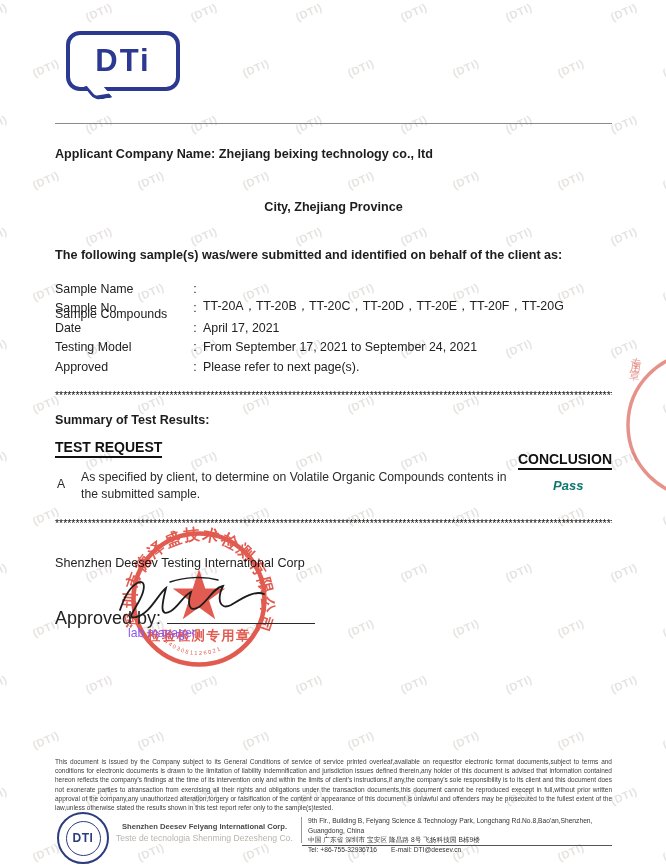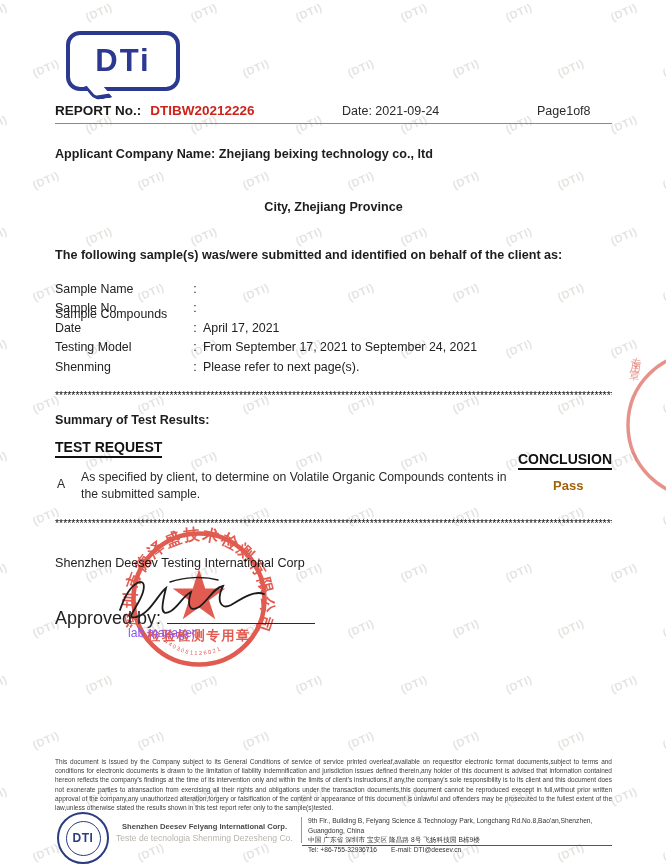--- a/index.html
+++ b/index.html
@@ -56,21 +56,21 @@
   .divider2{top:517px;}
 
   .summary-heading{left:55px;top:413px;}
   .col-headers{left:55px;top:438px;width:557px;height:20px;}
   .th{font-size:14px;font-weight:bold;color:#111;border-bottom:2px solid #111;padding-bottom:1px;display:inline-block;}
   .th-right{position:absolute;right:0;top:13px;}
 
   .item-row{left:55px;top:469px;width:557px;font-size:12.2px;color:#2a2a2a;}
   .item-id{position:absolute;left:2px;top:8px;}
   .item-desc{position:absolute;left:26px;top:0;width:428px;line-height:17px;}
-  .item-pass{position:absolute;left:498px;top:9px;font-size:13px;font-weight:bold;color:#a16207;}
+  .item-pass{position:absolute;left:498px;top:9px;font-size:13px;font-weight:bold;color:#0f766e;font-style:italic;}
 
   .approval-company{left:55px;top:556px;font-size:12.6px;color:#222;}
   .approved-row{left:55px;top:608px;font-size:18px;color:#222;}
   .sign-line{display:inline-block;width:148px;border-bottom:1.4px solid #2a2a2a;height:14px;margin-left:6px;}
   .approver-title{left:128px;top:626px;font-size:12.2px;color:#8b5cf6;}
 
   .stamp-svg{left:113px;top:513px;mix-blend-mode:multiply;opacity:.88;}
   .sig-svg{left:112px;top:566px;z-index:3;}
 
   .side-stamp{left:610px;top:330px;mix-blend-mode:multiply;opacity:.8;}
@@ -212,53 +212,49 @@
       <span class="wm" style="left: 662px; top: 846px;">(DTI)</span>
     </div>
 
   <div class="content">
 
     <div class="abs logo-bubble">
       <span>DTi</span>
     </div>
     <div class="abs logo-tail"></div>
 
-    <div class="abs report-row">
-      <span class="report-no-label">REPORT No.:</span><span class="report-no">DTIBW20212226</span>
-      <span class="report-date">Date: 2021-09-24</span>
-      <span class="report-page">Page1of8</span>
-    </div>
     <div class="abs header-rule"></div>
 
     <div class="abs b12 applicant-name">Applicant Company Name: Zhejiang beixing technology co., ltd</div>
     <div class="abs b12 applicant-addr2">City, Zhejiang Province</div>
 
     <div class="abs b12 intro">The following sample(s) was/were submitted and identified on behalf of the client as:</div>
 
     <div class="abs sample-table">
       <div class="sample-row">
         <span class="sample-label">Sample Name</span>
         <span class="sample-colon">:</span>
       </div>
       <div class="sample-row">
         <span class="sample-label">Sample No</span>
         <span class="sample-colon">:</span>
+        <span class="sample-value">TT-20A，TT-20B，TT-20C，TT-20D，TT-20E，TT-20F，TT-20G</span>
       </div>
       <div class="sample-row">
         <span class="sample-label">Sample Compounds Date</span>
         <span class="sample-colon">:</span>
         <span class="sample-value">April 17, 2021</span>
       </div>
       <div class="sample-row">
         <span class="sample-label">Testing Model</span>
         <span class="sample-colon">:</span>
         <span class="sample-value">From September 17, 2021 to September 24, 2021</span>
       </div>
       <div class="sample-row">
-        <span class="sample-label">Shenming</span>
+        <span class="sample-label">Approved</span>
         <span class="sample-colon">:</span>
         <span class="sample-value">Please refer to next page(s).</span>
       </div>
     </div>
 
     <div class="abs divider divider1">********************************************************************************************************************************************************************************************************</div>
     <div class="abs b12 summary-heading">Summary of Test Results:</div>
 
     <div class="abs col-headers">
       <span class="th">TEST REQUEST</span>

